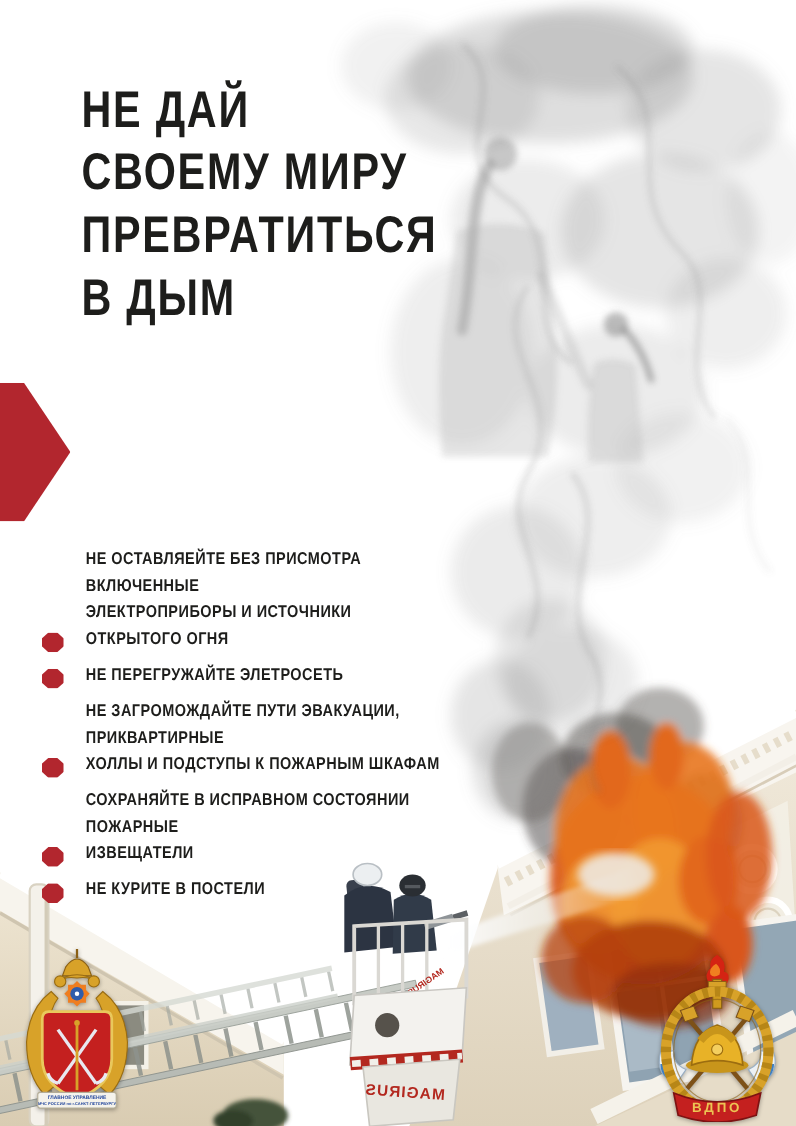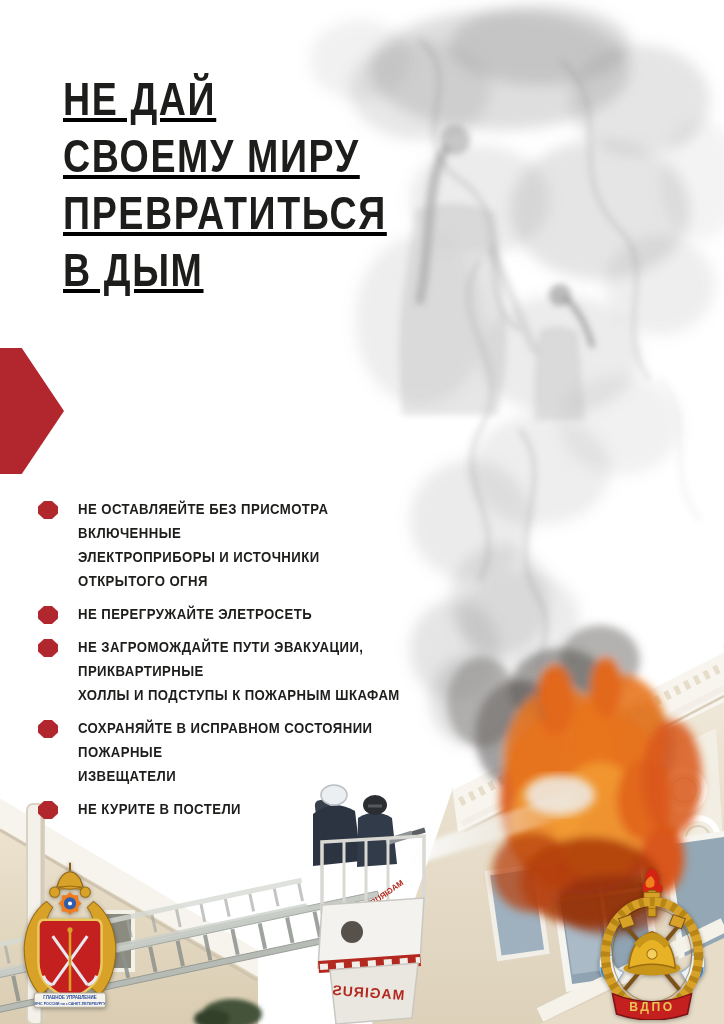--- a/index.html
+++ b/index.html
@@ -1,31 +1,31 @@
 <!DOCTYPE html>
 <html><head>
 <meta charset="utf-8">
 <style>
   html,body{margin:0;padding:0;background:#ffffff;}
   .poster{position:relative;width:724px;height:1024px;margin:0 auto;background:#fff;overflow:hidden;
           font-family:"Liberation Sans",sans-serif;}
   .layer{position:absolute;left:0;top:0;}
 
   
-  .title-block{position:absolute;left:63px;top:70px;z-index:30;text-decoration:underline;}
+  .title-block{position:absolute;left:74px;top:70px;z-index:30;}
   .title-line{font-weight:700;color:#1d1d1b;font-size:47px;line-height:57px;
               letter-spacing:2px;transform:scaleX(.8);transform-origin:left center;white-space:nowrap;}
   .subtitle-block{position:absolute;left:82px;top:366px;z-index:30;}
   .subtitle-line{font-weight:700;color:#b2262e;font-size:30px;line-height:38px;
               letter-spacing:1.5px;transform:scaleX(.8);transform-origin:left center;white-space:nowrap;}
   .red-arrow{position:absolute;left:0;top:348px;width:64px;height:126px;background:#b2262e;z-index:29;
              clip-path:polygon(0 0,34% 0,100% 50%,34% 100%,0 100%);}
 
   .tips{position:absolute;left:38px;top:497px;z-index:30;list-style:none;margin:0;padding:0;width:420px;}
-  .tip{display:flex;align-items:flex-start;margin-bottom:9px;}
+  .tip{display:flex;align-items:flex-end;margin-bottom:9px;}
   .tip-bullet{flex:0 0 auto;width:20px;height:18px;margin:4px 20px 0 0;background:#b2262e;
               clip-path:polygon(30% 0,70% 0,100% 30%,100% 70%,70% 100%,30% 100%,0 70%,0 30%);}
   .tip-text{font-weight:700;color:#1d1d1b;font-size:15.5px;line-height:24px;letter-spacing:.5px;
             transform:scaleX(.85);transform-origin:left top;white-space:pre-line;width:470px;}
 
   
   .emblem{position:absolute;z-index:40;}
   .emblem-left{left:16px;top:860px;width:108px;height:150px;}
   .emblem-right{left:592px;top:868px;width:120px;height:152px;}
   .emblem svg{width:100%;height:100%;display:block;filter:drop-shadow(0 1px 2px rgba(0,0,0,.35));}

